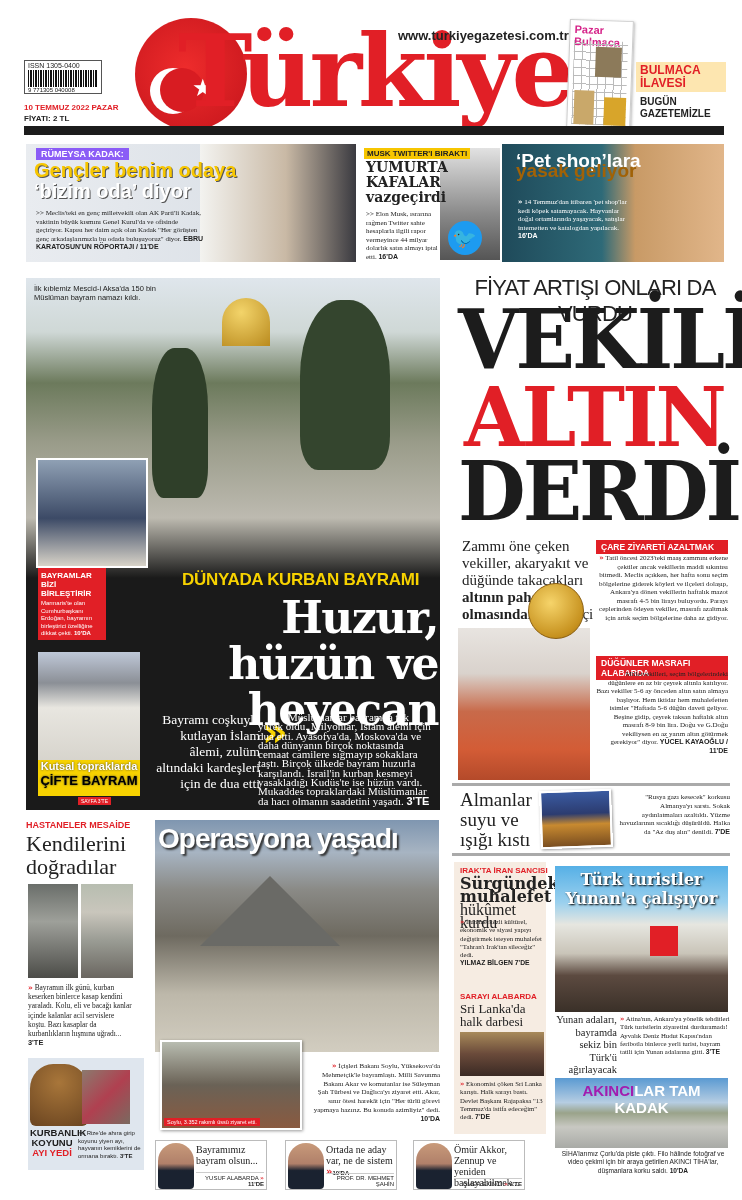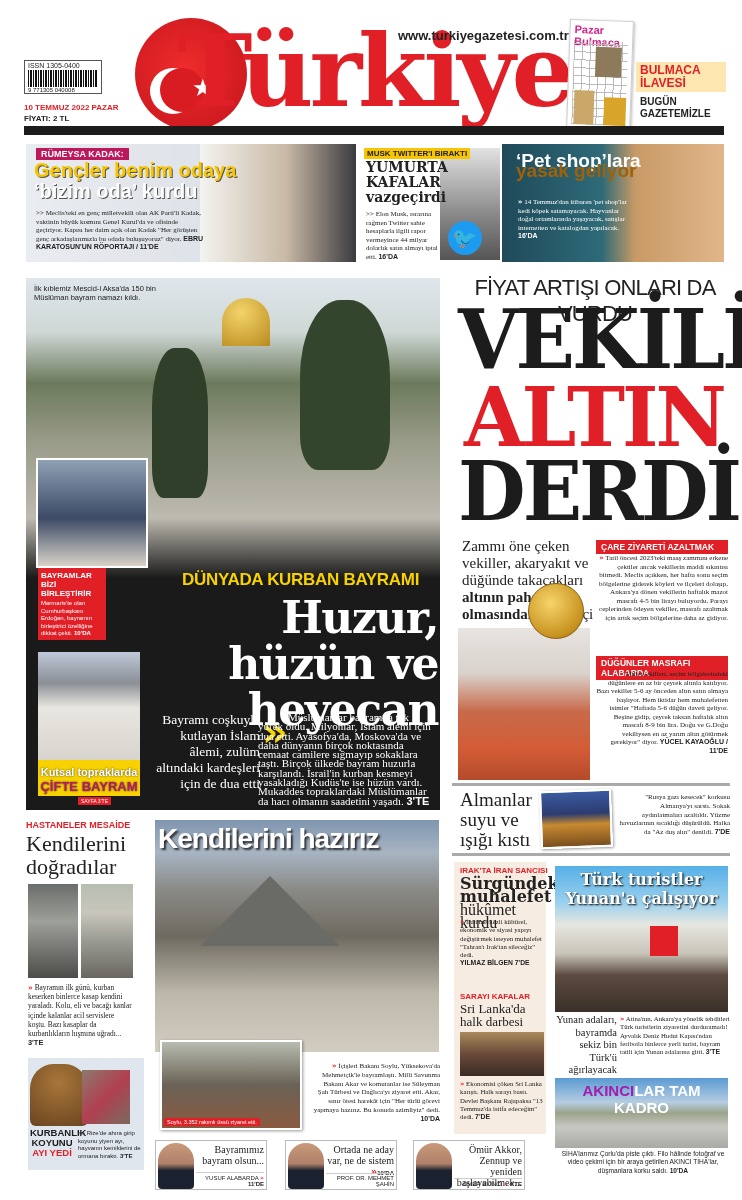--- a/index.html
+++ b/index.html
@@ -21,21 +21,21 @@
 #puzzle .grid{position:absolute;left:4px;top:20px;right:4px;bottom:4px;background:repeating-linear-gradient(0deg,#bbb 0 1px,transparent 1px 8px),repeating-linear-gradient(90deg,#bbb 0 1px,transparent 1px 8px)}
 #puzzle .ph1{position:absolute;left:26px;top:26px;width:26px;height:30px;background:#8c7a5a}
 #puzzle .ph2{position:absolute;left:6px;top:70px;width:20px;height:34px;background:#c9a86a}
 #puzzle .ph3{position:absolute;left:36px;top:76px;width:22px;height:28px;background:#d8a52a}
 #puzzle-title{position:absolute;left:4px;top:3px;font-family:"Liberation Sans",sans-serif;font-weight:700;font-size:11px;color:#d6258a}
 #bulmaca-tag{left:636px;top:62px;width:90px;background:#fde6b0;padding:2px 4px;font-family:"Liberation Sans",sans-serif;font-weight:700;font-size:12px;line-height:13px;color:#e11f26}
 #bulmaca-sub{left:640px;top:96px;font-family:"Liberation Sans",sans-serif;font-weight:700;font-size:10px;line-height:12px;color:#222}
 
 #teaser1{left:26px;top:144px;width:330px;height:118px;background:linear-gradient(90deg,#e9ecf0 0,#dde2e8 60%,#cfcac2 100%)}
 #teaser1-photo{left:200px;top:144px;width:156px;height:118px;background:linear-gradient(90deg,#f3f3f0,#c9b9a5 55%,#3a3a40)}
-.tag-red{background:#be185d;color:#fff;font-family:"Liberation Sans",sans-serif;font-weight:700;font-size:9px;padding:1px 5px}
+.tag-red{background:#8b5cf6;color:#fff;font-family:"Liberation Sans",sans-serif;font-weight:700;font-size:9px;padding:1px 5px}
 #t1-tag{left:36px;top:148px}
 #t1-head{left:34px;top:160px;font-family:"Liberation Sans",sans-serif;font-weight:900;font-size:20px;line-height:21px;color:#f7c600;text-shadow:1px 1px 0 #555}
 #t1-head2{left:34px;top:181px;font-family:"Liberation Sans",sans-serif;font-weight:900;font-size:20px;line-height:21px;color:#fff;text-shadow:1px 1px 0 #555}
 #t1-body{left:36px;top:209px;width:170px;font-size:7px;line-height:8.5px;color:#222}
 #teaser2{left:362px;top:144px;width:136px;height:118px;background:#fff}
 #t2-tag{left:364px;top:148px;background:#f7c600;color:#222;font-family:"Liberation Sans",sans-serif;font-weight:700;font-size:8px;padding:1px 3px}
 #t2-head{left:366px;top:160px;font-family:"DejaVu Serif",serif;font-weight:900;font-size:14px;line-height:15px;color:#222}
 #t2-body{left:366px;top:210px;width:74px;font-size:7px;line-height:8.5px}
 #t2-photo{left:440px;top:148px;width:60px;height:112px;background:linear-gradient(180deg,#e2e2e2,#888 60%,#555)}
 #twitter-badge{left:448px;top:221px;width:34px;height:34px;border-radius:50%;background:#1d9bf0;color:#fff;font-size:20px;text-align:center;line-height:34px}
@@ -52,23 +52,23 @@
 #tree1{left:152px;top:348px;width:56px;height:150px;border-radius:40% 40% 20% 20%;background:#2f3f29}
 #tree2{left:300px;top:300px;width:90px;height:170px;border-radius:45% 45% 20% 20%;background:#34452e}
 #bayram-caption{left:34px;top:284px;font-family:"Liberation Sans",sans-serif;font-size:7.5px;line-height:9px;color:#222}
 #erdogan-photo{left:36px;top:458px;width:112px;height:110px;background:linear-gradient(180deg,#8fa0b4,#3c4a66 55%,#d8d3c8);border:2px solid #fff}
 #bayram-red{left:38px;top:568px;width:68px;height:72px;background:#e11f26;padding:3px;font-family:"Liberation Sans",sans-serif}
 #bayram-red .h{font-weight:700;font-size:8px;color:#fff;line-height:9px}
 #bayram-red .b{font-size:6px;color:#fff;line-height:7.5px;margin-top:2px}
 #kicker{left:182px;top:570px;font-family:"Liberation Sans",sans-serif;font-weight:700;font-size:17px;color:#f7d200;letter-spacing:-.3px}
 #main-head{left:130px;top:595px;width:308px;text-align:right;font-family:"DejaVu Serif",serif;font-weight:900;font-size:44px;line-height:46px;color:#fff;letter-spacing:-1.5px}
 #mecca-photo{left:38px;top:652px;width:102px;height:124px;background:linear-gradient(180deg,#bfc8d8,#8b8f96 25%,#e8e6e0 45%,#d2cfc7)}
-#mecca-banner{left:38px;top:760px;width:102px;height:36px;background:#f7d200;text-align:center;padding-top:6px}
+#mecca-banner{left:38px;top:760px;width:102px;height:36px;background:#f7d200;text-align:center;padding-top:0}
 #mecca-banner .l1{font-family:"Liberation Sans",sans-serif;font-weight:700;font-size:11px;color:#fff;text-shadow:0 0 2px #333;line-height:13px}
-#mecca-banner .l2{font-family:"Liberation Sans",sans-serif;font-weight:900;font-size:13px;color:#be185d;text-shadow:0 0 2px #333;line-height:15px}
+#mecca-banner .l2{font-family:"Liberation Sans",sans-serif;font-weight:900;font-size:13px;color:#000000;text-shadow:0 0 2px #333;line-height:15px}
 #sayfa-tag{left:78px;top:797px;background:#e11f26;color:#fff;font-family:"Liberation Sans",sans-serif;font-size:5px;padding:1px 3px}
 #bayram-sub{left:150px;top:712px;width:110px;text-align:right;font-size:13.5px;line-height:16px;color:#fff}
 #bayram-quote{left:262px;top:712px;width:36px;font-size:40px;line-height:40px;color:#f7d200;font-family:"DejaVu Sans",sans-serif;font-weight:900}
 #bayram-body{left:258px;top:713px;width:176px;font-size:11px;line-height:9.3px;color:#fff;text-indent:30px}
 
 #right-kicker{left:460px;top:275px;width:270px;text-align:center;font-family:"Liberation Sans",sans-serif;font-size:22px;color:#222;letter-spacing:-.8px}
 .vk{left:458px;width:272px;text-align:center;font-family:"DejaVu Serif",serif;font-weight:900;font-size:78px;line-height:76px;letter-spacing:-3px;transform:scaleY(1.05)}
 #vk1{top:302px;color:#1c1c1c}
 #vk2{top:380px;color:#e11f26}
 #vk3{top:454px;color:#1c1c1c}
@@ -122,21 +122,21 @@
 
 #op-photo{left:155px;top:820px;width:284px;height:232px;background:linear-gradient(180deg,#7f96b0 0,#a7b4c2 14%,#8a8a86 30%,#6e6a60 50%,#bdb8aa 75%,#d2cdc0 100%)}
 #op-mountain{left:200px;top:876px;width:0;height:0;border-left:70px solid transparent;border-right:70px solid transparent;border-bottom:70px solid #6a6a66}
 #op-head{left:158px;top:824px;font-family:"Liberation Sans",sans-serif;font-weight:900;font-size:28px;line-height:30px;color:#fff;text-shadow:2px 2px 2px #333;letter-spacing:-1px}
 #op-inset{left:160px;top:1040px;width:142px;height:90px;background:linear-gradient(180deg,#b8bcb0,#6a6256 50%,#8a5a40);border:2px solid #fff;box-shadow:1px 1px 3px rgba(0,0,0,.4)}
 #op-inset-cap{left:164px;top:1118px;background:#e11f26;color:#fff;font-family:"Liberation Sans",sans-serif;font-size:5.5px;padding:1px 3px}
 #op-body{left:312px;top:1062px;width:128px;font-size:7px;line-height:8.8px;text-align:right}
 
 .col-box{top:1140px;width:112px;height:50px;border:1px solid #bbb;background:#fff}
 .col-face{position:absolute;left:2px;bottom:0;width:36px;height:46px;border-radius:18px 18px 4px 4px;background:linear-gradient(180deg,#c89a7a 0,#b0806a 45%,#1a2230 60%)}
-.col-title{position:absolute;left:40px;top:3px;right:2px;text-align:right;font-size:10px;line-height:11px;color:#222}
+.col-title{position:absolute;left:40px;top:3px;right:2px;text-align:left;font-size:10px;line-height:11px;color:#222}
 .col-name{position:absolute;left:40px;bottom:2px;right:2px;text-align:right;font-family:"Liberation Sans",sans-serif;font-size:6px;color:#222;border-top:1px solid #ccc;padding-top:1px}
 #col1{left:155px}
 #col2{left:285px}
 #col3{left:413px}
 </style>
 </head>
 <body>
 
 <div class="abs" id="mast-circle"></div>
 <div class="abs" id="mast-cres"></div>
@@ -159,21 +159,21 @@
   <div class="ph3"></div>
 </div>
 <div class="abs" id="bulmaca-tag">BULMACA İLAVESİ</div>
 <div class="abs" id="bulmaca-sub">BUGÜN GAZETEMİZLE</div>
 <div class="abs" id="mast-bar"></div>
 
 <div class="abs" id="teaser1"></div>
 <div class="abs" id="teaser1-photo"></div>
 <div class="abs tag-red" id="t1-tag">RÜMEYSA KADAK:</div>
 <div class="abs" id="t1-head">Gençler benim odaya</div>
-<div class="abs" id="t1-head2">‘bizim oda’ kurdu</div>
+<div class="abs" id="t1-head2">‘bizim oda’ diyor</div>
 <div class="abs" id="t1-body">
   <span>&gt;&gt; Meclis'teki en genç milletvekili olan AK Parti'li Kadak, vaktinin büyük kısmını Genel Kurul'da ve ofisinde geçiriyor. Kapısı her daim açık olan Kadak "Her görüşten genç arkadaşlarımızla bu odada buluşuyoruz" diyor.</span>
   <span class="ref">EBRU KARATOSUN'UN RÖPORTAJI</span>
   <span class="ref">/ 11'DE</span>
 </div>
 
 <div class="abs" id="teaser2"></div>
 <div class="abs" id="t2-photo"></div>
 <div class="abs" id="twitter-badge">🐦</div>
 <div class="abs" id="t2-tag">MUSK TWITTER'I BIRAKTI</div>
@@ -254,42 +254,42 @@
 <div class="abs" id="irak-tag">IRAK'TA İRAN SANCISI</div>
 <div class="abs" id="irak-head" style="width:84px">
   <b>Sürgündeki muhalefet</b><br>
   <span>hükûmet kurdu</span>
 </div>
 <div class="abs" id="irak-body">
   <span class="quote">»</span>
   <span>İran merkezli kültürel, ekonomik ve siyasi yapıyı değiştirmek isteyen muhalefet "Tahran'ı Irak'tan sileceğiz" dedi.</span><br>
   <b class="ref">YILMAZ BİLGEN 7'DE</b>
 </div>
-<div class="abs" id="sri-tag">SARAYI KAFALAR</div>
+<div class="abs" id="sri-tag">SARAYI ALABARDA</div>
 <div class="abs" id="sri-head" style="width:84px">Sri Lanka'da halk darbesi</div>
 <div class="abs" id="sri-photo"></div>
 <div class="abs" id="sri-body">
   <span class="quote">»</span>
   <span>Ekonomisi çöken Sri Lanka karıştı. Halk sarayı bastı. Devlet Başkanı Rajapaksa "13 Temmuz'da istifa edeceğim" dedi.</span>
   <b class="ref">7'DE</b>
 </div>
 
 <div class="abs" id="turk-photo"></div>
 <div class="abs" id="turk-flag"></div>
 <div class="abs" id="turk-head">Türk turistler Yunan'a çalışıyor</div>
 <div class="abs" id="turk-sub">Yunan adaları, bayramda sekiz bin Türk'ü ağırlayacak</div>
 <div class="abs" id="turk-body">
   <span class="quote">»</span>
   <span>Atina'nın, Ankara'ya yönelik tehditleri Türk turistlerin ziyaretini durduramadı! Ayvalık Deniz Hudut Kapısı'ndan feribotla binlerce yerli turist, bayram tatili için Yunan adalarına gitti.</span>
   <b class="ref">3'TE</b>
 </div>
 
 <div class="abs" id="akinci-photo"></div>
 <div class="abs" id="akinci-head">
-  <span>AKINCI</span><b>LAR TAM KADRO</b>
+  <span>AKINCI</span><b>LAR TAM KADAK</b>
 </div>
 <div class="abs" id="akinci-cap">
   <span>SİHA'larımız Çorlu'da piste çıktı. Filo hâlinde fotoğraf ve video çekimi için bir araya getirilen AKINCI TİHA'lar, düşmanlara korku saldı.</span>
   <b>10'DA</b>
 </div>
 
 <div class="abs" id="has-tag">HASTANELER MESAİDE</div>
 <div class="abs" id="has-head" style="width:120px">Kendilerini doğradılar</div>
 <div class="abs" id="has-photo1"></div>
 <div class="abs" id="has-photo2"></div>
@@ -307,21 +307,21 @@
   <div>KOYUNU</div>
   <div class="r">AYI YEDİ</div>
 </div>
 <div class="abs" id="bear-body">
   <span>&gt;&gt; Rize'de ahıra girip koyunu yiyen ayı, hayvanın kemiklerini de ormana bıraktı.</span>
   <b>3'TE</b>
 </div>
 
 <div class="abs" id="op-photo"></div>
 <div class="abs" id="op-mountain"></div>
-<div class="abs" id="op-head">Kendilerini hazırız</div>
+<div class="abs" id="op-head">Operasyona yaşadı</div>
 <div class="abs" id="op-inset"></div>
 <div class="abs" id="op-inset-cap">Soylu, 3.352 rakımlı üssü ziyaret etti.</div>
 <div class="abs" id="op-body">
   <span class="quote">»</span>
   <span>İçişleri Bakanı Soylu, Yüksekova'da Mehmetçik'le bayramlaştı. Milli Savunma Bakanı Akar ve komutanlar ise Süleyman Şah Türbesi ve Dağlıca'yı ziyaret etti. Akar, sınır ötesi harekât için "Her türlü görevi yapmaya hazırız. Bu konuda azimliyiz" dedi.</span>
   <b class="ref">10'DA</b>
 </div>
 
 <div class="abs col-box" id="col1">
   <div class="col-face"></div>

